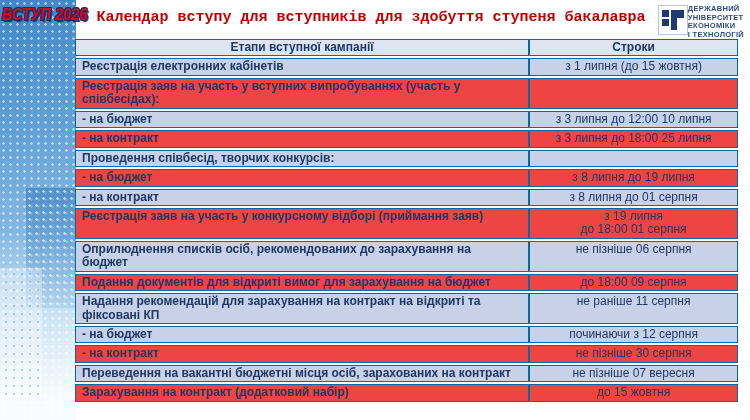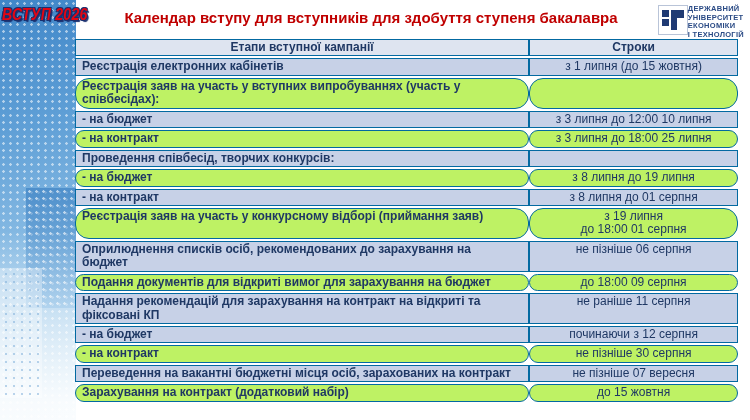--- a/index.html
+++ b/index.html
@@ -22,41 +22,41 @@
       rgba(255,255,255,.35);}
 
   
   .banner{position:absolute;left:2px;top:6px;width:76px;text-align:center;
     font-size:16px;font-weight:800;font-style:italic;letter-spacing:.3px;
     color:#e30613;white-space:nowrap;transform:scaleX(.88);transform-origin:left;
     text-shadow:1px 1px 0 #1a2f6e,-1px 1px 0 #1a2f6e,1px -1px 0 #1a2f6e,-1px -1px 0 #1a2f6e,2px 2px 1px #1a2f6e;}
 
   
   .title{position:absolute;left:92px;right:100px;top:9px;text-align:center;
-    font-family:Liberation Sans, sans-serif;font-weight:bold;font-size:15px;color:#c00000;z-index:1;}
+    font-family:Liberation Mono, monospace;font-weight:bold;font-size:15px;color:#c00000;z-index:1;}
 
   
   .logo{position:absolute;top:5px;right:6px;display:flex;align-items:flex-start;z-index:1;}
   .logo .mark{width:28px;height:28px;background:#fff;border:1px solid #b9c4d8;
     display:flex;align-items:center;justify-content:center;}
   .logo .txt{font-size:7.5px;line-height:8.6px;font-weight:bold;color:#2a4a85;
     letter-spacing:.3px;text-transform:uppercase;}
 
   
   .cal{position:absolute;left:75px;top:37px;width:663px;z-index:2;}
   table{width:100%;border-collapse:separate;border-spacing:0 2px;background:transparent;}
   th,td{border:1px solid #0369a1;padding:1px 6px;font-size:12px;line-height:1.12;
     color:#1f3864;white-space:pre-line;vertical-align:top;}
   th{text-align:center;font-weight:bold;background:#dee4f0;}
   th.col-stage{width:68.5%;}
   th.col-term{width:31.5%;}
   td.stage{font-weight:bold;text-align:left;}
   td.term{text-align:center;font-weight:normal;}
   tr.dark td{background:#c7d1e7;}
-  tr.light td{background:#bef264;border-radius:14px;}
+  tr.light td{background:#ef4444;}
 </style>
 </head>
 <body>
 
 <div class="stage-wrap">
 
   <div class="strip">
     <div class="ov1"></div>
     <div class="ov2"></div>
   </div>

